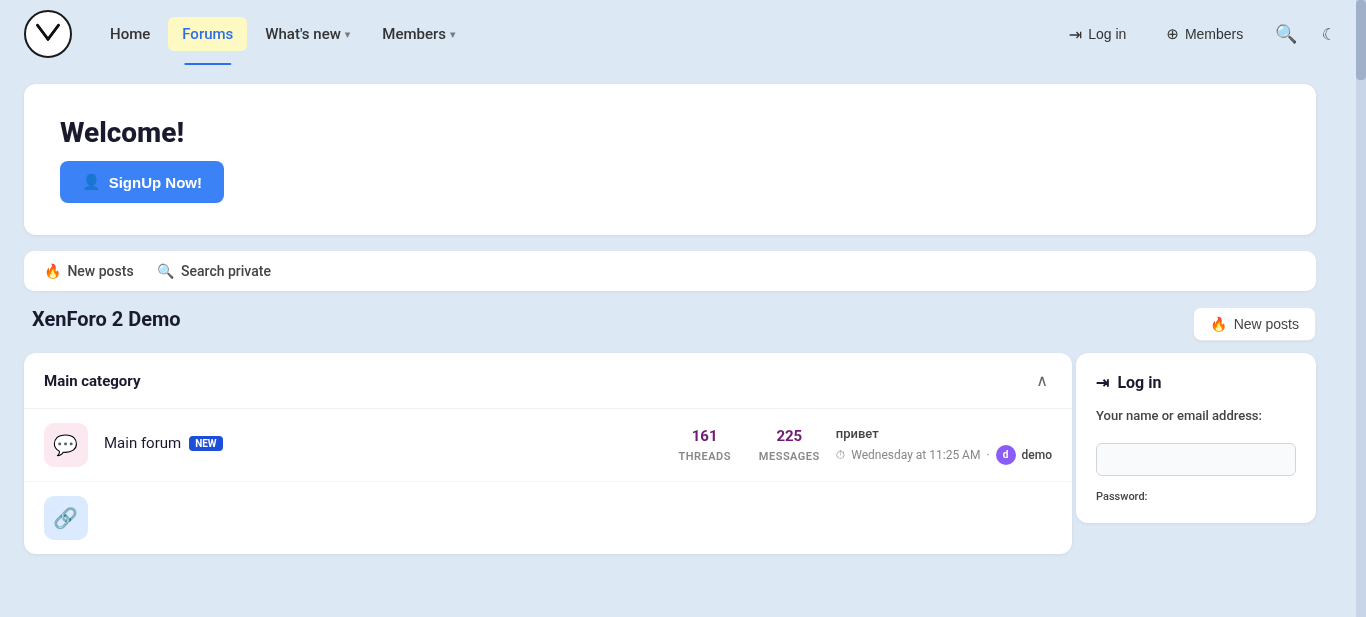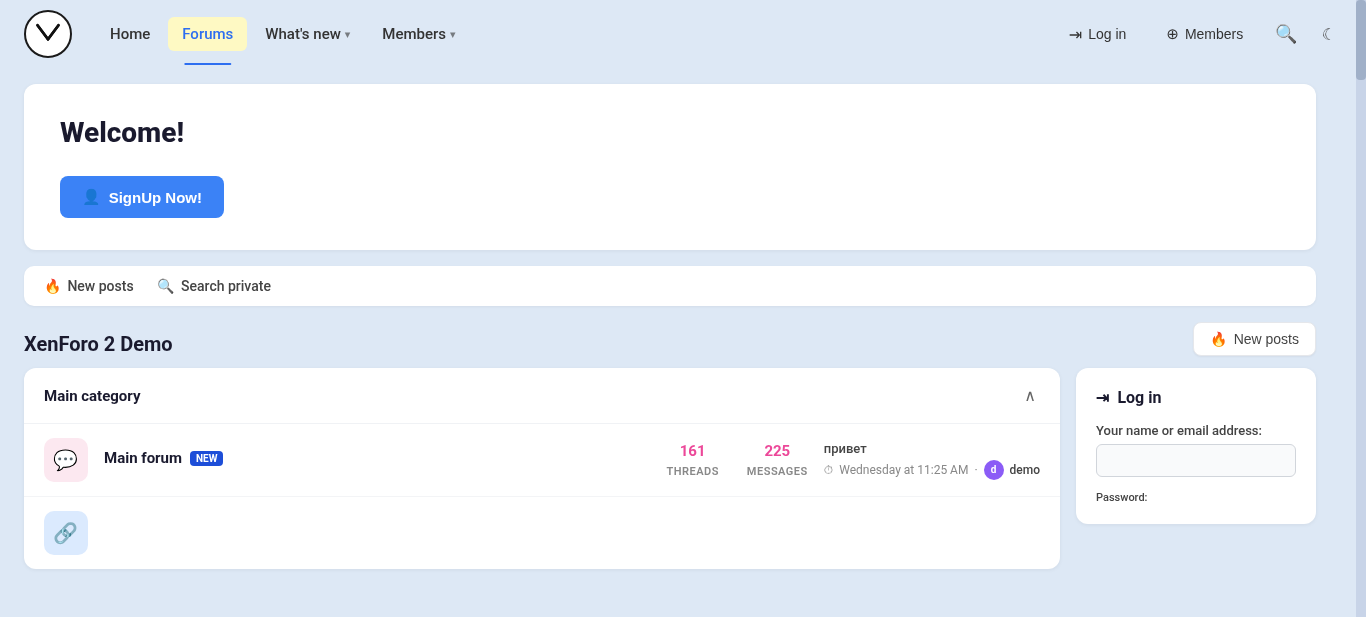--- a/index.html
+++ b/index.html
@@ -134,21 +134,21 @@
       background: white;
       border-radius: 12px;
       padding: 32px 36px;
       margin-bottom: 16px;
       box-shadow: 0 1px 4px rgba(0,0,0,0.06);
     }
     .welcome-title {
       font-size: 28px;
       font-weight: 800;
       color: #1a1a2e;
-      margin-bottom: 27px;
+      margin-bottom: 12px;
     }
     .welcome-desc {
       font-size: 14px;
       color: #555;
       margin-bottom: 24px;
       line-height: 1.6;
     }
     .signup-btn {
       background: #3b82f6;
       color: white;
@@ -181,37 +181,38 @@
       gap: 6px;
       font-size: 14px;
       color: #444;
       cursor: pointer;
       font-weight: 500;
     }
 
     
     .forum-section {
       display: flex;
-      gap: 16px;
+      gap: 4px;
       align-items: flex-start;
     }
     .forum-main {
       flex: 1;
       min-width: 0;
     }
     .forum-sidebar {
       width: 240px;
       flex-shrink: 0;
     }
 
     .section-header {
       display: flex;
-      align-items: flex-end;
+      align-items: flex-start;
       justify-content: space-between;
       margin-bottom: 12px;
+      margin-left: 8px;
     }
     .section-title {
       font-size: 20px;
       font-weight: 700;
       color: #1a1a2e;
     }
     .new-posts-btn {
       background: white;
       border: 1px solid #e5e7eb;
       border-radius: 8px;
@@ -282,21 +283,21 @@
       min-width: 0;
     }
     .forum-name-row {
       display: flex;
       align-items: center;
       gap: 8px;
       margin-bottom: 4px;
     }
     .forum-name {
       font-size: 15px;
-      font-weight: 700;
+      font-weight: 400;
       color: #1a1a2e;
     }
     .new-badge {
       background: #1d4ed8;
       color: white;
       font-size: 10px;
       font-weight: 700;
       padding: 2px 6px;
       border-radius: 4px;
       text-transform: uppercase;
@@ -309,21 +310,21 @@
       display: flex;
       gap: 28px;
       flex-shrink: 0;
     }
     .stat-block {
       text-align: center;
     }
     .stat-num {
       font-size: 15px;
       font-weight: 700;
-      color: #ec4899;
+      color: #701a75;
       display: block;
     }
     .stat-label {
       font-size: 11px;
       color: #888;
       text-transform: uppercase;
       font-weight: 600;
       letter-spacing: 0.5px;
     }
     .forum-latest {
@@ -373,21 +374,21 @@
       align-items: center;
       gap: 8px;
       font-size: 16px;
       font-weight: 700;
       color: #1a1a2e;
       margin-bottom: 16px;
     }
     .login-label {
       font-size: 13px;
       color: #444;
-      margin-bottom: 6px;
+      margin-bottom: 20px;
       font-weight: 500;
     }
     .login-input {
       width: 100%;
       border: 1px solid #d1d5db;
       border-radius: 6px;
       padding: 8px 10px;
       font-size: 13px;
       margin-bottom: 14px;
       background: #f9fafb;

